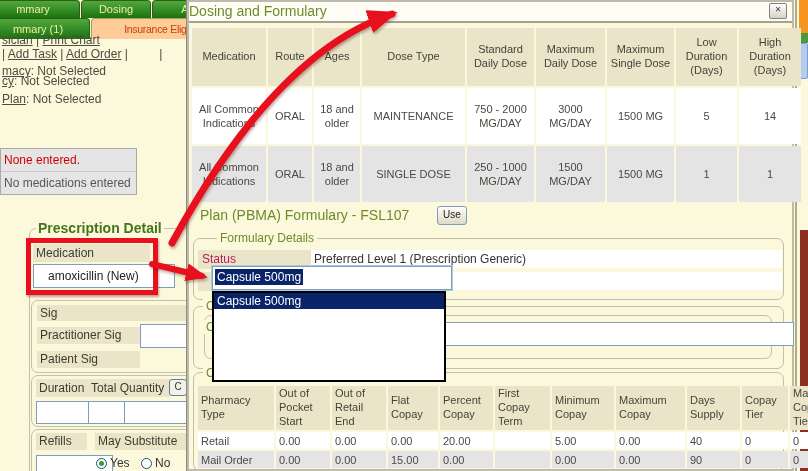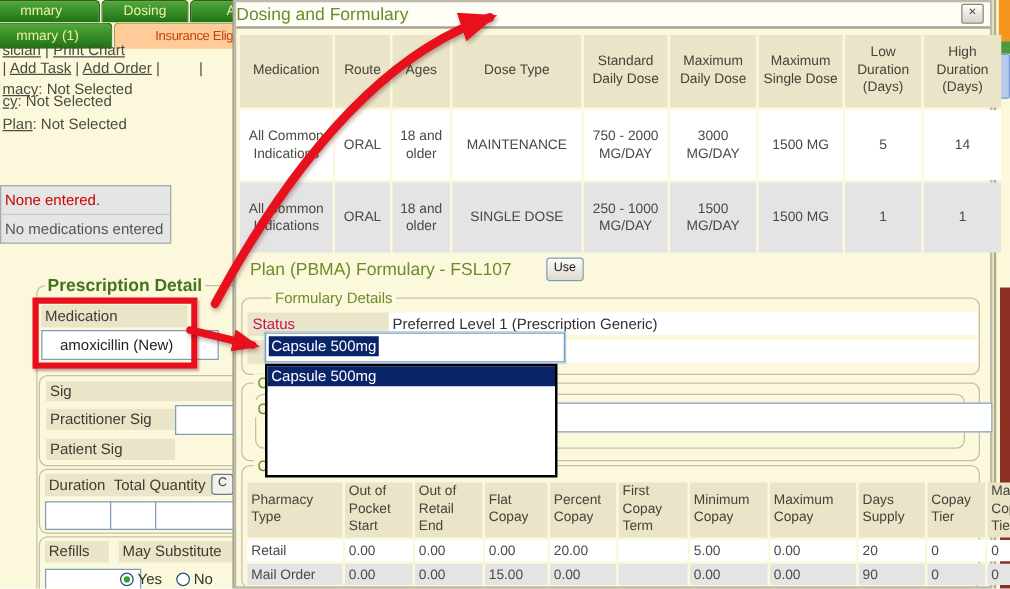--- a/index.html
+++ b/index.html
@@ -246,21 +246,21 @@
         <tbody>
           <tr>
             <td>Retail</td>
             <td>0.00</td>
             <td>0.00</td>
             <td>0.00</td>
             <td>20.00</td>
             <td></td>
             <td>5.00</td>
             <td>0.00</td>
-            <td>20</td>
+            <td>40</td>
             <td>0</td>
             <td>0</td>
           </tr>
           <tr>
             <td>Mail Order</td>
             <td>0.00</td>
             <td>0.00</td>
             <td>15.00</td>
             <td>0.00</td>
             <td></td>

